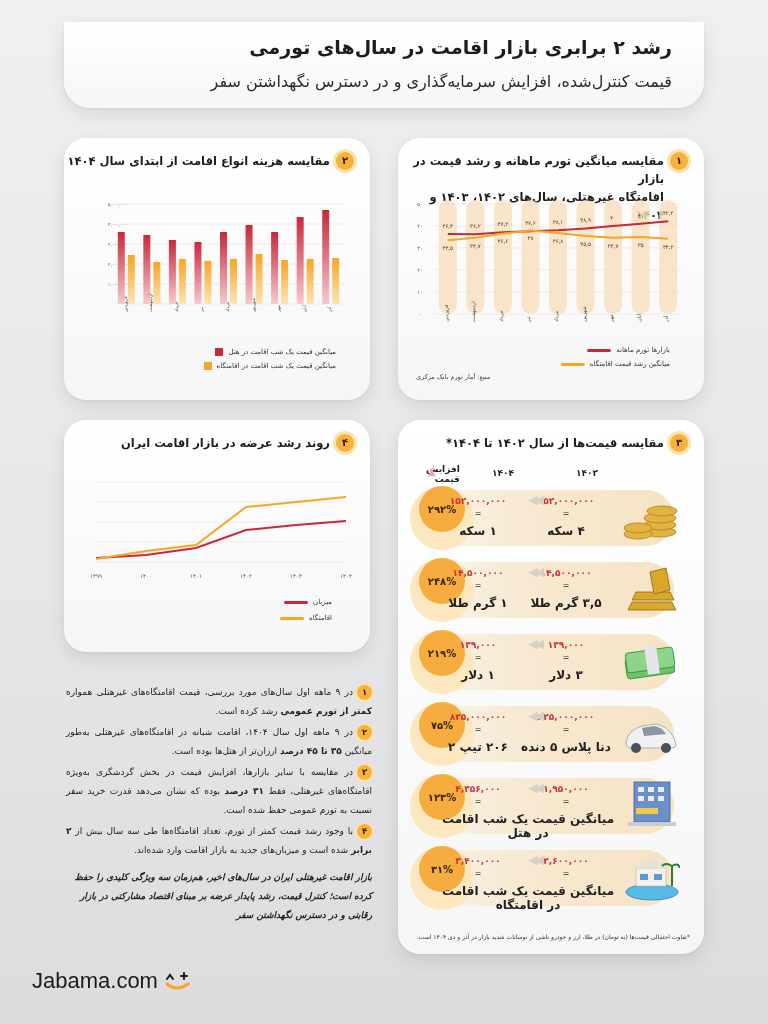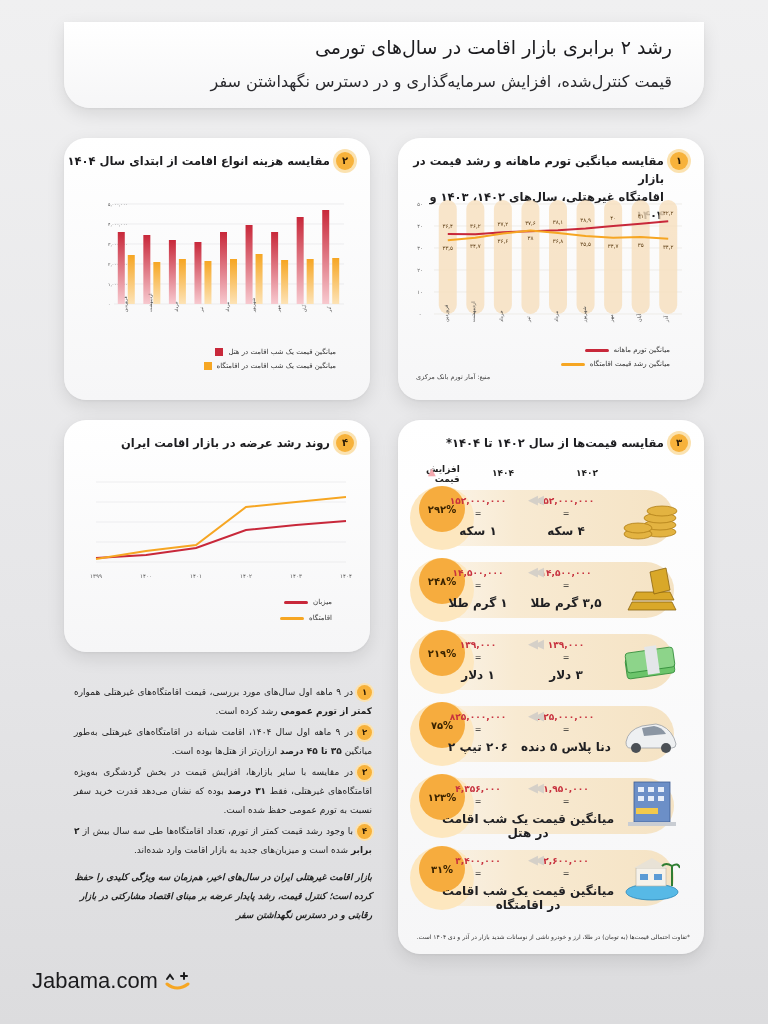--- a/index.html
+++ b/index.html
@@ -11,21 +11,21 @@
     position: relative;
   }
   .card {
     position: absolute;
     background: linear-gradient(180deg, #ffffff 0%, #f6f6f7 100%);
     border-radius: 22px;
     box-shadow: 0 6px 18px rgba(0,0,0,0.10), 0 1px 3px rgba(0,0,0,0.05);
   }
   
   .header-card { left: 64px; top: 22px; width: 640px; height: 86px; border-radius: 0 0 26px 26px; }
-  .header-title { position: absolute; right: 32px; top: 14px; font-size: 19px; font-weight: normal; color: #1c1c1f; }
+  .header-title { position: absolute; right: 32px; top: 14px; font-size: 19px; font-weight: bold; color: #1c1c1f; }
   .header-sub { position: absolute; right: 32px; top: 50px; font-size: 16px; color: #2a2a2e; }
 
   .section-title { position: absolute; right: 16px; top: 14px; display: flex; align-items: flex-start; gap: 6px; font-weight: bold; font-size: 11.5px; line-height: 18px; color: #1d1d20; }
   .badge {
     width: 18px; height: 18px; border-radius: 50%; flex: 0 0 18px;
     background: #f7b23b; box-shadow: 0 0 0 3px #fbe2b0;
     display: flex; align-items: center; justify-content: center;
     font-size: 10px; font-weight: bold; color: #2a1b06;
   }
 
@@ -62,21 +62,21 @@
   .val { position: absolute; font-size: 9px; font-weight: bold; color: #c7313e; text-align: center; width: 100px; }
   .eq { position: absolute; font-size: 8px; color: #222; text-align: center; width: 100px; }
   .lbl { position: absolute; font-size: 12px; font-weight: bold; color: #1f1f22; text-align: center; width: 140px; }
   .arrow { position: absolute; font-size: 13px; color: #d5d0c8; letter-spacing: -4px; }
   .ill { position: absolute; right: -6px; top: 0; width: 70px; height: 56px; }
 
   .footnote { position: absolute; right: 14px; bottom: 14px; font-size: 6px; color: #333; }
 
   
   .notes { position: absolute; left: 66px; top: 683px; width: 306px; font-size: 9px; line-height: 19px; color: #222; }
-  .note { display: block; margin-bottom: 2px; text-align: justify; margin-left: 8px; }
+  .note { display: block; margin-bottom: 2px; text-align: justify; }
   .note .badge { display: inline-flex; width: 15px; height: 15px; font-size: 8.5px; vertical-align: middle; margin-left: 4px; box-shadow: 0 0 0 2px #fbe2b0; }
   .note b { font-weight: bold; }
   .conclusion { font-weight: bold; font-size: 9px; line-height: 19px; margin-top: 8px; font-style: italic; }
 
   .logo { position: absolute; left: 32px; top: 968px; display: flex; align-items: center; gap: 6px; }
   .logo-text { font-family: "Liberation Sans", sans-serif; font-size: 22px; color: #1b1b1d; }
 </style>
 </head>
 <body>
 
@@ -150,21 +150,21 @@
         <text x="118.44444444444446" y="128" font-size="5" fill="#444" text-anchor="end" transform="rotate(-90 118.44444444444446 128)">تیر</text>
         <text x="146" y="128" font-size="5" fill="#444" text-anchor="end" transform="rotate(-90 146 128)">مرداد</text>
         <text x="173.55555555555554" y="128" font-size="5" fill="#444" text-anchor="end" transform="rotate(-90 173.55555555555554 128)">شهریور</text>
         <text x="201.11111111111111" y="128" font-size="5" fill="#444" text-anchor="end" transform="rotate(-90 201.11111111111111 128)">مهر</text>
         <text x="228.66666666666669" y="128" font-size="5" fill="#444" text-anchor="end" transform="rotate(-90 228.66666666666669 128)">آبان</text>
         <text x="256.22222222222223" y="128" font-size="5" fill="#444" text-anchor="end" transform="rotate(-90 256.22222222222223 128)">آذر</text>
       </g>
   </svg>
   <div class="legend" style="right:34px;top:208px">
     <div class="legend-row">
-        <span>میانگین تورم ماهانه</span>
+        <span>بازارها تورم ماهانه</span>
         <span class="lg-line" style="background:#c8283a"></span>
       </div>
     <div class="legend-row">
         <span>میانگین رشد قیمت اقامتگاه</span>
         <span class="lg-line" style="background:#f6a623"></span>
       </div>
   </div>
   <div class="source" style="left:18px;top:235px">منبع: آمار تورم بانک مرکزی</div>
 </div>
 

